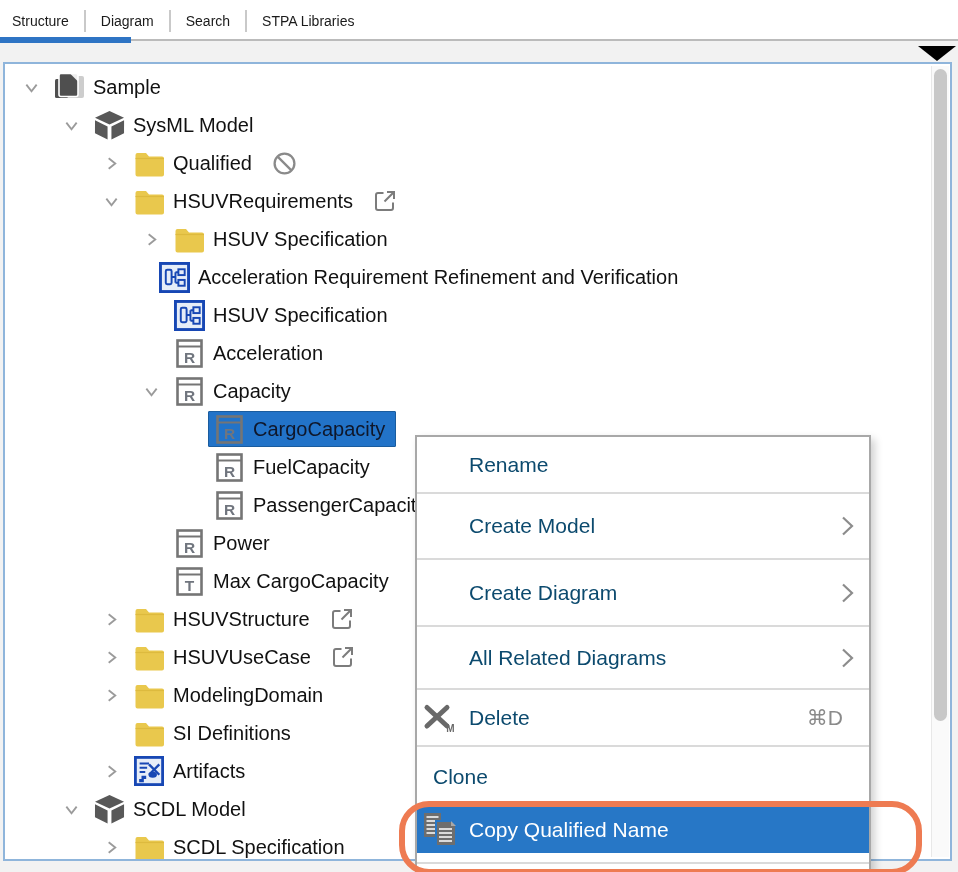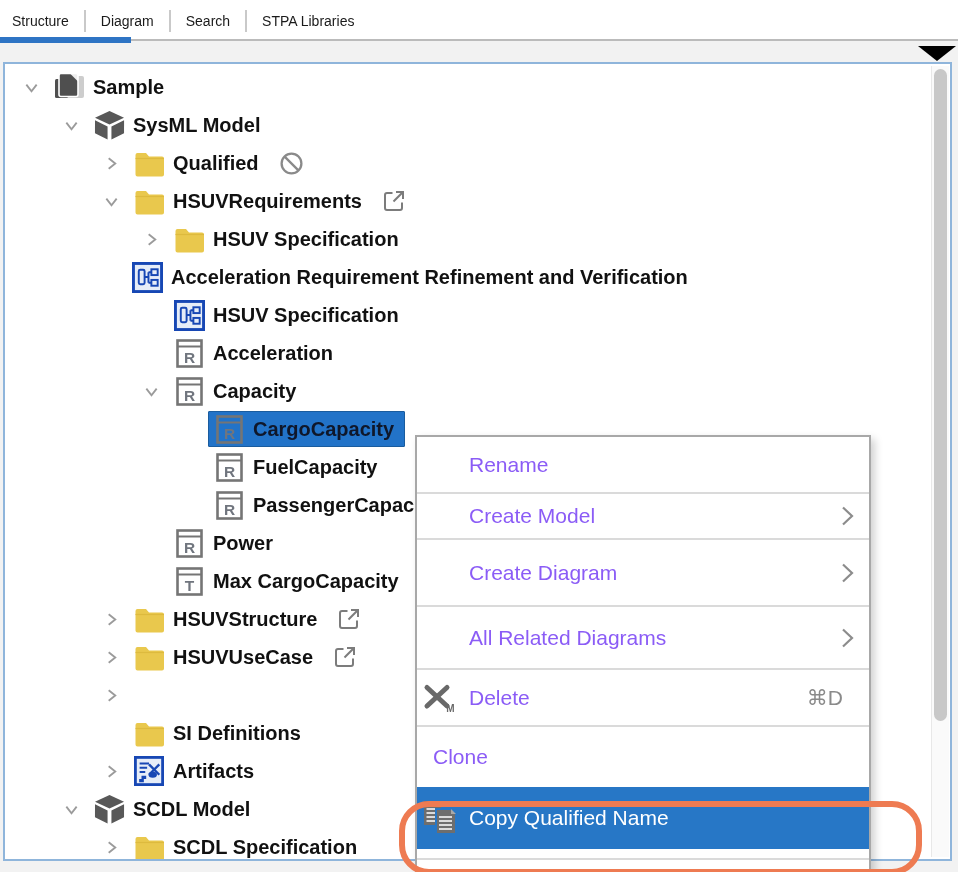--- a/index.html
+++ b/index.html
@@ -27,32 +27,32 @@
   .panel{position:absolute;left:3px;top:62px;width:949px;height:799px;background:#FFF;
     border:2px solid var(--panel-border);box-sizing:border-box;overflow:hidden;}
   .tree{position:absolute;left:0;top:4px;right:18px;white-space:nowrap;}
   .tree-row{height:38px;display:flex;align-items:center;}
   .chev-box{width:34px;display:inline-flex;justify-content:center;align-items:center;flex:none;}
   .row-inner{display:inline-flex;align-items:center;height:34px;padding:0 10px 0 3px;
     border:1px solid transparent;border-radius:1px;}
   .row-inner.selected{background:var(--sel);border-color:#1A5C9E;}
   .row-inner.selected .tree-label{color:#0f172a;}
   .tree-icon{width:34px;display:inline-flex;justify-content:center;align-items:center;flex:none;}
-  .tree-label{font-size:20px;color:#111;margin-left:7px;font-weight:bold;}
+  .tree-label{font-size:20px;color:#111;margin-left:7px;}
   .suffix-icon{margin-left:9px;display:inline-flex;align-items:center;}
   
   .vscroll{position:absolute;top:2px;bottom:2px;right:1px;width:17px;background:#FAFAFA;
     border-left:1px solid #E8E8E8;}
   .vthumb{position:absolute;left:2px;top:3px;width:13px;height:652px;background:#C8C8C8;border-radius:7px;}
   
   .context-menu{position:absolute;left:415px;top:435px;width:456px;height:450px;background:#FFF;
     border:2px solid #A8A8A8;box-sizing:border-box;z-index:5;
     box-shadow:4px 4px 8px rgba(0,0,0,0.18);}
   .menu-item{position:relative;display:flex;align-items:center;padding-left:52px;cursor:default;}
-  .menu-label{font-size:21px;color:#8b5cf6;}
+  .menu-label{font-size:21px;color:#0c4a6e;}
   .menu-item.highlighted{background:var(--menu-hl);}
   .menu-item.highlighted .menu-label{color:#FFF;}
   .menu-sep{height:2px;background:#DADADA;}
   .menu-icon{position:absolute;left:5px;top:50%;transform:translateY(-50%);display:inline-flex;}
   .menu-shortcut{position:absolute;right:26px;font-size:21px;color:#8A8A8A;}
   .menu-sub{position:absolute;right:15px;top:50%;transform:translateY(-50%);display:inline-flex;}
   .menu-tail{height:9px;}
   .menu-fill{height:30px;background:#FFF;}
   
   .annotation-ring{position:absolute;left:399px;top:801px;width:511px;height:62px;
@@ -168,21 +168,21 @@
         <span class="row-inner">
           <span class="tree-icon">
             <svg width="31" height="27" viewBox="0 0 31 27">
               <path d="M1.5 5 a2 2 0 0 1 2 -2 h8.5 l3 3.5 h13 a2 2 0 0 1 2 2 v16 a2 2 0 0 1 -2 2 h-24.5 a2 2 0 0 1 -2 -2 z" fill="var(--folder)"></path>
               <path d="M1.5 8.5 h28.5" stroke="#DDBA3E" stroke-width="1.2"></path>
             </svg>
           </span>
           <span class="tree-label">HSUV Specification</span>
         </span>
       </div>
-      <div class="tree-row" style="padding-left: 87px; align-items: center;">
+      <div class="tree-row" style="padding-left: 114px; align-items: center;">
         <span class="chev-box"></span>
         <span class="row-inner">
           <span class="tree-icon">
             <svg width="31" height="31" viewBox="0 0 32 32">
               <rect x="1.5" y="1.5" width="29" height="29" fill="#E6EDF8" stroke="var(--diag)" stroke-width="3"></rect>
               <rect x="7" y="8" width="6" height="15" rx="1.5" fill="none" stroke="var(--diag)" stroke-width="2"></rect>
               <path d="M13 15.5 h4 M17 10.5 v11 M17 10.5 h3 M17 21.5 h3" fill="none" stroke="var(--diag)" stroke-width="2"></path>
               <rect x="20" y="7.5" width="6.5" height="6" fill="none" stroke="var(--diag)" stroke-width="2"></rect>
               <rect x="20" y="18.5" width="6.5" height="6" fill="none" stroke="var(--diag)" stroke-width="2"></rect>
             </svg>
@@ -344,20 +344,29 @@
             <path d="M14 3 h7 v7"></path>
             <line x1="20.2" y1="3.8" x2="11.5" y2="12.5"></line>
           </svg>
         </span>
       </div>
       <div class="tree-row" style="padding-left: 89px;">
         <span class="chev-box">
           <svg width="15" height="15" viewBox="0 0 16 16">
             <polyline points="5,2.5 12,8 5,13.5" fill="none" stroke="#9B9B9B" stroke-width="2"></polyline>
           </svg>
+        </span>
+        <span class="row-inner">
+          <span class="tree-icon">
+            <svg width="31" height="27" viewBox="0 0 31 27">
+              <path d="M1.5 5 a2 2 0 0 1 2 -2 h8.5 l3 3.5 h13 a2 2 0 0 1 2 2 v16 a2 2 0 0 1 -2 2 h-24.5 a2 2 0 0 1 -2 -2 z" fill="var(--folder)"></path>
+              <path d="M1.5 8.5 h28.5" stroke="#DDBA3E" stroke-width="1.2"></path>
+            </svg>
+          </span>
+          <span class="tree-label">ModelingDomain</span>
         </span>
       </div>
       <div class="tree-row" style="padding-left: 89px;">
         <span class="chev-box"></span>
         <span class="row-inner">
           <span class="tree-icon">
             <svg width="31" height="27" viewBox="0 0 31 27">
               <path d="M1.5 5 a2 2 0 0 1 2 -2 h8.5 l3 3.5 h13 a2 2 0 0 1 2 2 v16 a2 2 0 0 1 -2 2 h-24.5 a2 2 0 0 1 -2 -2 z" fill="var(--folder)"></path>
               <path d="M1.5 8.5 h28.5" stroke="#DDBA3E" stroke-width="1.2"></path>
             </svg>
@@ -423,21 +432,21 @@
   <div class="vscroll">
     <div class="vthumb"></div>
   </div>
 </div>
 
 <div class="context-menu" id="context-menu">
     <div class="menu-item" style="height: 55px;">
       <span class="menu-label">Rename</span>
     </div>
     <div class="menu-sep"></div>
-    <div class="menu-item" style="height: 44px;">
+    <div class="menu-item" style="height: 64px;">
       <span class="menu-label">Create Model</span>
       <span class="menu-sub">
         <svg width="13" height="22" viewBox="0 0 13 22">
           <polyline points="2,2.5 11,11 2,19.5" fill="none" stroke="#8C8C8C" stroke-width="2.2"></polyline>
         </svg>
       </span>
     </div>
     <div class="menu-sep"></div>
     <div class="menu-item" style="height: 65px;">
       <span class="menu-label">Create Diagram</span>
@@ -467,21 +476,21 @@
           <text x="28.5" y="28.5" font-size="10" font-weight="bold" fill="#696969" text-anchor="middle" font-family="Liberation Sans, sans-serif">M</text>
         </svg>
       </span>
       <span class="menu-label">Delete</span>
       <span class="menu-shortcut">⌘D</span>
     </div>
     <div class="menu-sep"></div>
     <div class="menu-item" style="height: 60px; padding-left: 16px;">
       <span class="menu-label">Clone</span>
     </div>
-    <div class="menu-item highlighted" style="height: 62px;">
+    <div class="menu-item highlighted" style="height: 46px;">
       <span class="menu-icon">
         <svg width="42" height="36" viewBox="0 0 42 36">
           <g>
             <rect x="2" y="1" width="17" height="24" fill="#6E6E6E"></rect>
             <path d="M4.5 5 h12 M4.5 9 h12 M4.5 13 h12 M4.5 17 h12 M4.5 21 h12" stroke="#FFF" stroke-width="1.6"></path>
           </g>
           <g>
             <path d="M14 9 h15 l5 5 v20 h-20 z" fill="#6E6E6E" stroke="#2777C6" stroke-width="2"></path>
             <path d="M29 9 l5 5 h-5 z" fill="#A8A8A8"></path>
             <path d="M17 17 h13 M17 21 h13 M17 25 h13 M17 29 h13" stroke="#FFF" stroke-width="1.6"></path>

